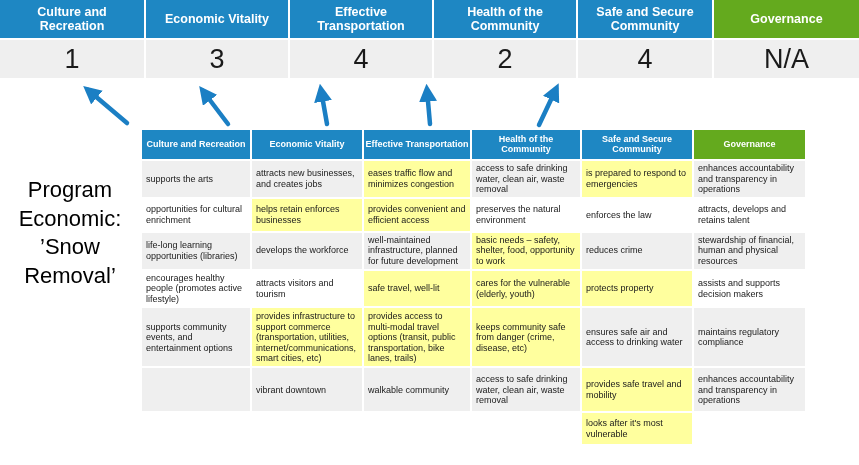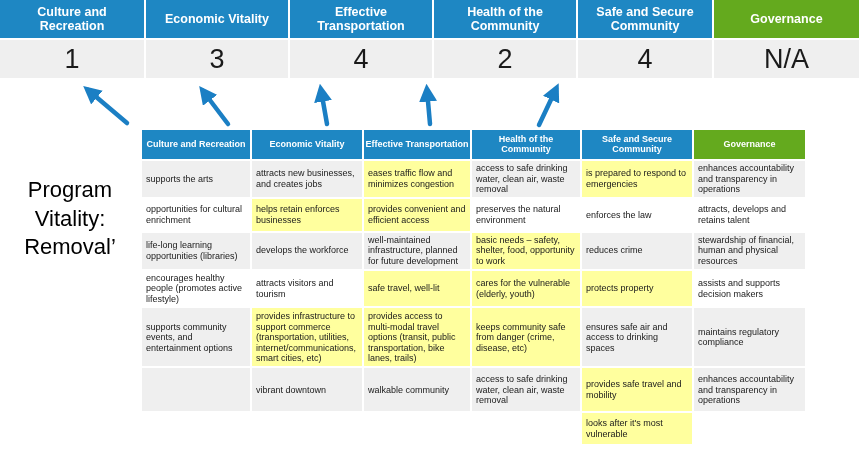--- a/index.html
+++ b/index.html
@@ -97,21 +97,22 @@
       <line class="arrow-line" x1="228" y1="46" x2="203" y2="13" marker-end="url(#ah)"></line>
       <line class="arrow-line" x1="327" y1="46" x2="321" y2="12" marker-end="url(#ah)"></line>
       <line class="arrow-line" x1="430" y1="46" x2="427" y2="12" marker-end="url(#ah)"></line>
       <line class="arrow-line" x1="539" y1="47" x2="556" y2="11" marker-end="url(#ah)"></line>
     </svg>
   </div>
 
   <div class="main">
     <div class="label-col" id="program-label">
         <div>Program</div>
-        <div>Vitality:</div>
+        <div>Economic:</div>
+        <div>’Snow</div>
         <div>Removal’</div>
       </div>
 
     <table class="matrix">
       <colgroup>
         <col style="width:110px">
           <col style="width:112px">
           <col style="width:108px">
         <col style="width:110px">
           <col style="width:112px">
@@ -158,21 +159,21 @@
             <td class="hl">safe travel, well-lit</td>
             <td class="hl">cares for the vulnerable (elderly, youth)</td>
             <td class="hl">protects property</td>
             <td>assists and supports decision makers</td>
           </tr>
           <tr class="odd" style="height: 60px;">
             <td>supports community events, and entertainment options</td>
             <td class="hl">provides infrastructure to support commerce (transportation, utilities, internet/communications, smart cities, etc)</td>
             <td class="hl">provides access to multi-modal travel options (transit, public transportation, bike lanes, trails)</td>
             <td class="hl">keeps community safe from danger (crime, disease, etc)</td>
-            <td>ensures safe air and access to drinking spaces</td>
+            <td>ensures safe air and access to drinking water</td>
             <td>maintains regulatory compliance</td>
           </tr>
           <tr class="odd" style="height: 45px;">
             <td></td>
             <td>vibrant downtown</td>
             <td>walkable community</td>
             <td>access to safe drinking water, clean air, waste removal</td>
             <td class="hl">provides safe travel and mobility</td>
             <td>enhances accountability and transparency in operations</td>
           </tr>

